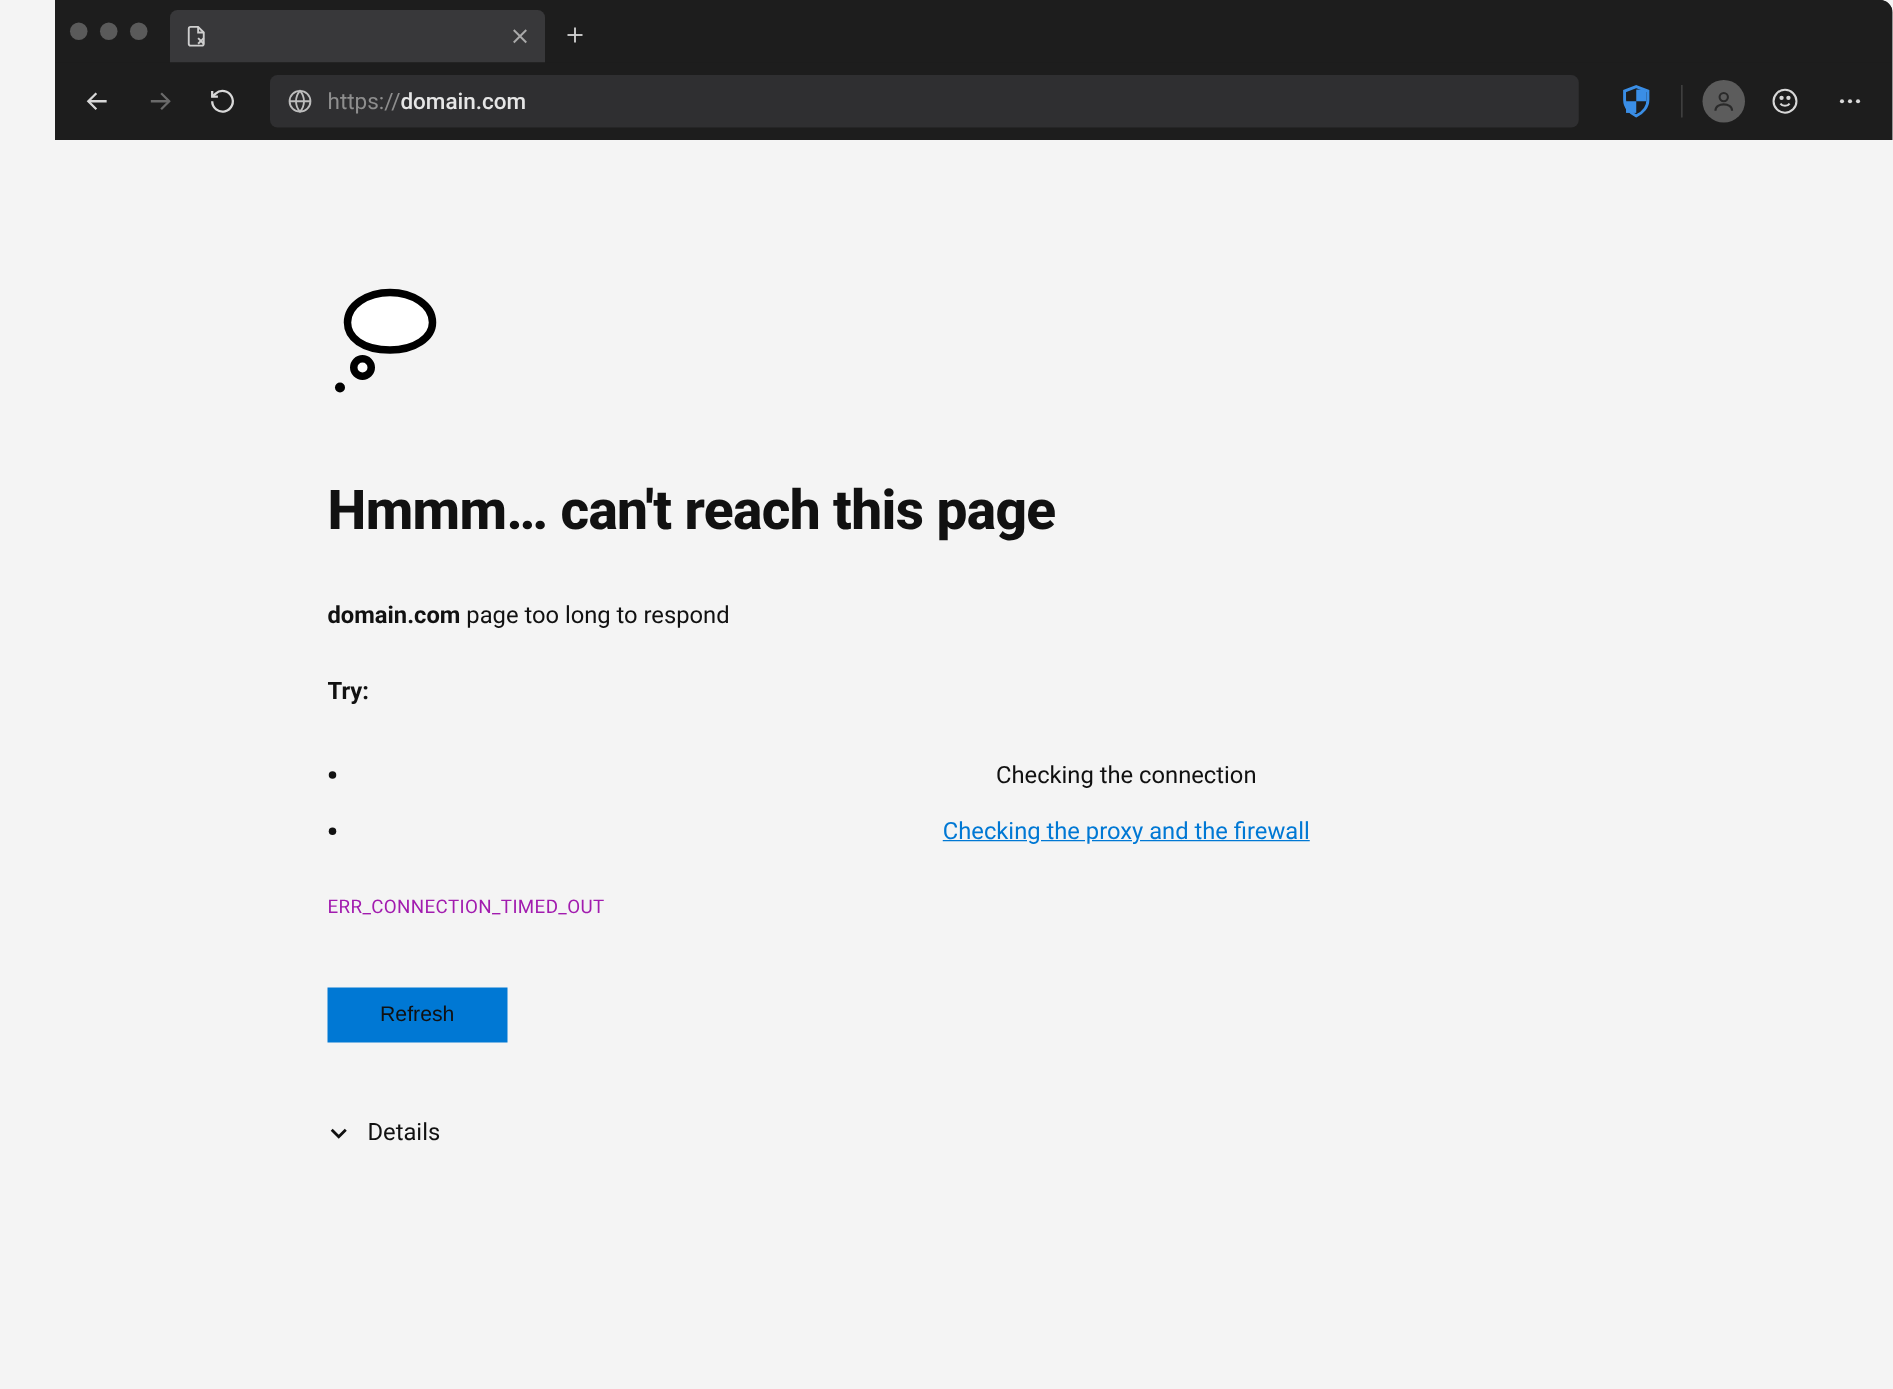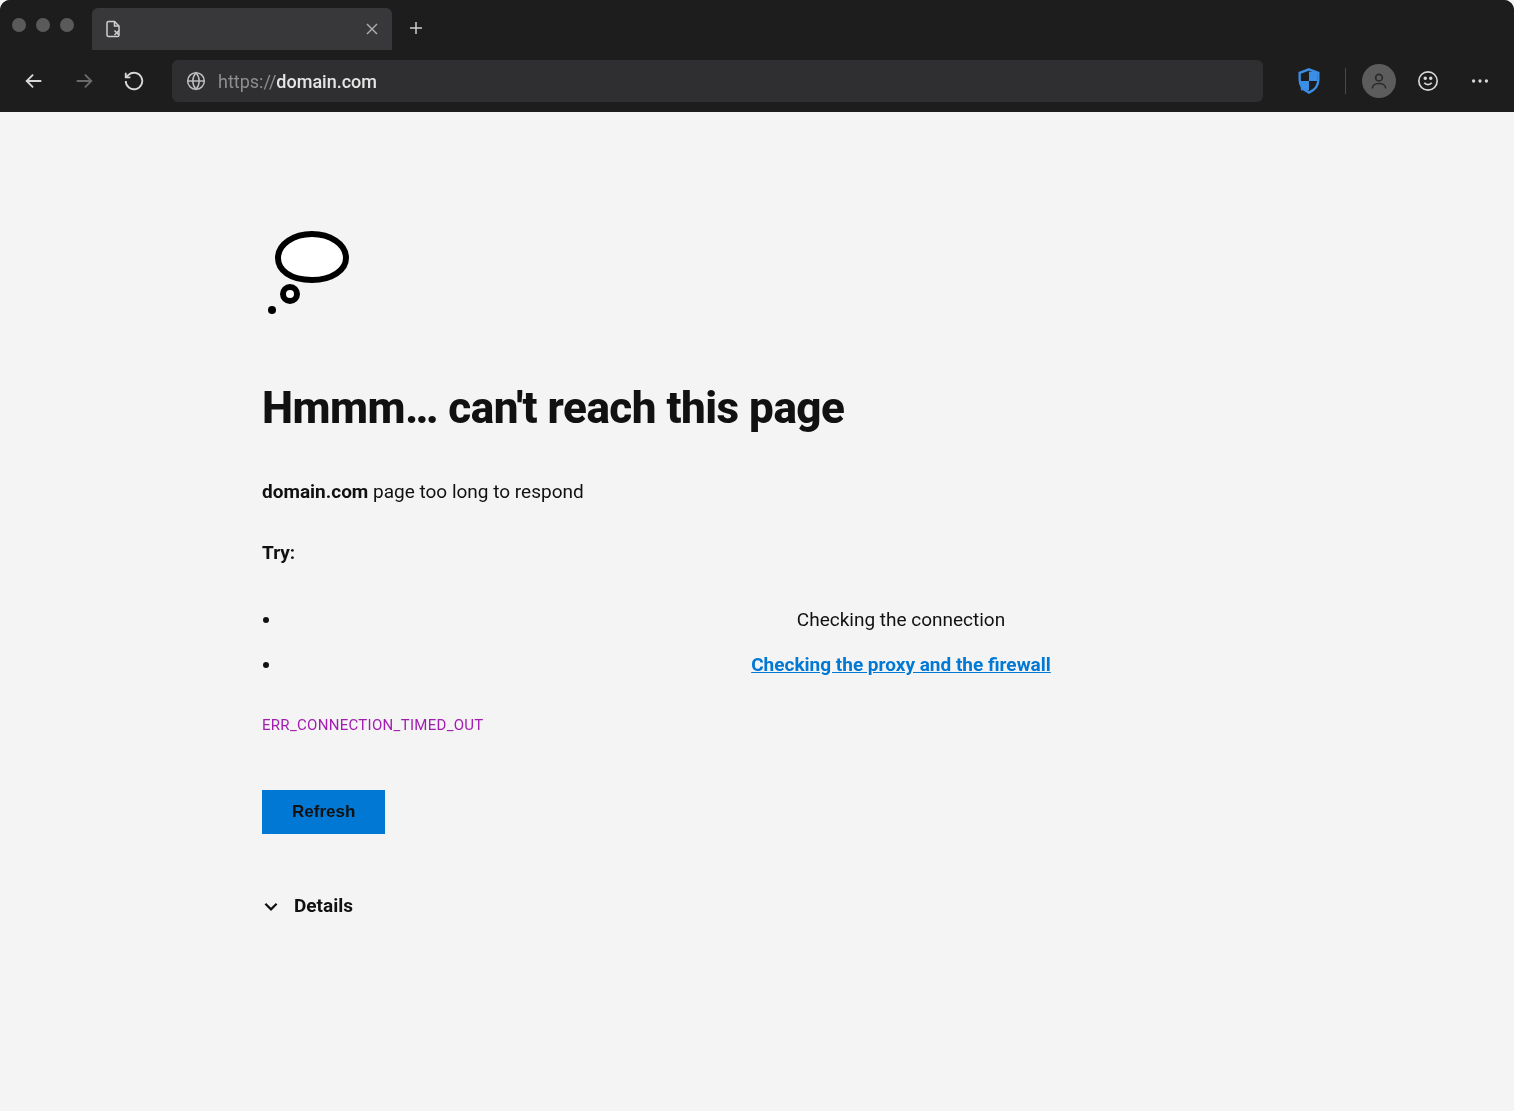--- a/index.html
+++ b/index.html
@@ -10,20 +10,21 @@
       height: 1111px;
       overflow: hidden;
       border-radius: 10px;
     }
     
     .browser-chrome {
       background: #1d1d1d;
       height: 112px;
       display: flex;
       flex-direction: column;
+      margin-left: 44px;
     }
     .tab-bar {
       height: 50px;
       display: flex;
       align-items: center;
       padding-left: 12px;
       background: #1d1d1d;
     }
     .window-controls {
       display: flex;
@@ -147,46 +148,44 @@
     .try-list li {
       font-size: 19px;
       color: #111;
       margin-bottom: 22px;
       padding-left: 6px;
       text-align: center;
     }
     .try-list a {
       color: #0078d4;
       text-decoration: underline;
-      font-weight: bold;
     }
     .error-code {
       font-size: 15px;
       color: #a21caf;
       margin-bottom: 56px;
       letter-spacing: 0.3px;
     }
     .refresh-btn {
       background: #0078d4;
       color: #111;
       font-size: 17px;
-      font-weight: 700;
+      font-weight: 400;
       border: none;
-      padding: 12px 30px;
+      padding: 12px 42px;
       cursor: pointer;
       margin-bottom: 60px;
     }
     .details-row {
       display: flex;
       align-items: center;
       gap: 14px;
       font-size: 19px;
       color: #111;
       cursor: pointer;
-      font-weight: bold;
     }
     .chevron {
       width: 18px; height: 18px;
     }
   </style>
 </head>
 <body>
 
 <div class="browser-chrome">
   <div class="tab-bar">

